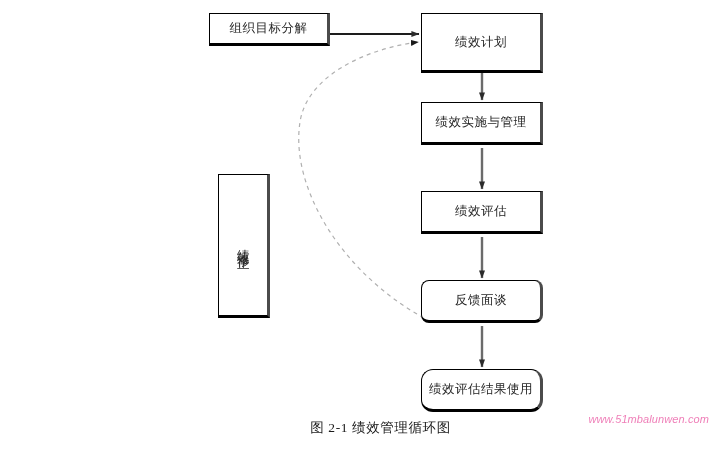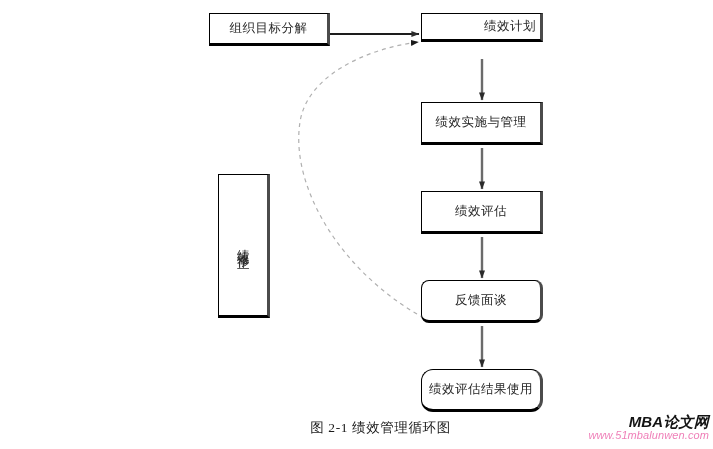--- a/index.html
+++ b/index.html
@@ -54,21 +54,21 @@
   .node-vertical .node-label {
     writing-mode: vertical-rl;
     text-orientation: upright;
     letter-spacing: 3px;
     white-space: nowrap;
     line-height: 1;
   }
 
   
   #node-org-goal      { left: 177px; top: 13px;  width: 121px; height: 33px; margin-left: 32px; }
-  #node-plan          { left: 421px; top: 13px;  width: 122px; height: 29px; justify-content: flex-end; }
+  #node-plan          { left: 421px; top: 13px;  width: 122px; height: 60px; }
   #node-execute       { left: 421px; top: 102px; width: 122px; height: 43px; }
   #node-appraisal     { left: 421px; top: 191px; width: 122px; height: 43px; }
   #node-feedback      { left: 421px; top: 280px; width: 122px; height: 43px; border-radius: 8px; }
   #node-results-use   { left: 421px; top: 369px; width: 122px; height: 43px; border-radius: 12px; }
   #node-correction    { left: 218px; top: 174px; width: 52px; height: 144px; }
 
   
   #figure-caption {
     position: absolute;
     left: 0;
@@ -157,15 +157,14 @@
   <span class="node-label">绩效评估结果使用</span>
 </div>
 
 <div class="node node-vertical" id="node-correction">
   <span class="node-label">绩效修正</span>
 </div>
 
 <div id="figure-caption">图 2-1  绩效管理循环图</div>
 
 <div id="watermark">
-  <span id="watermark-title">MBA论文网</span>
   <span id="watermark-url">www.51mbalunwen.com</span>
 </div>
 
 </body></html>

